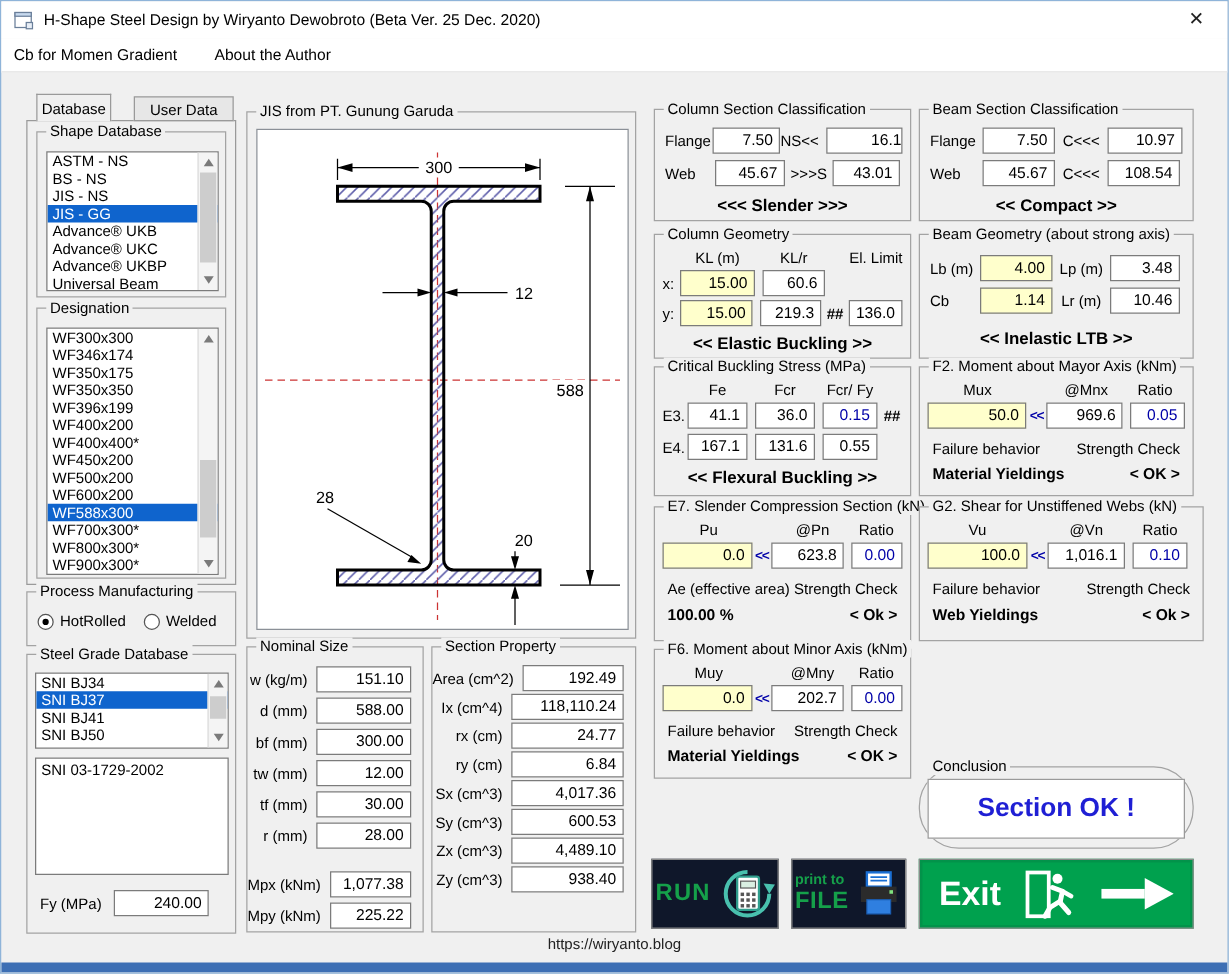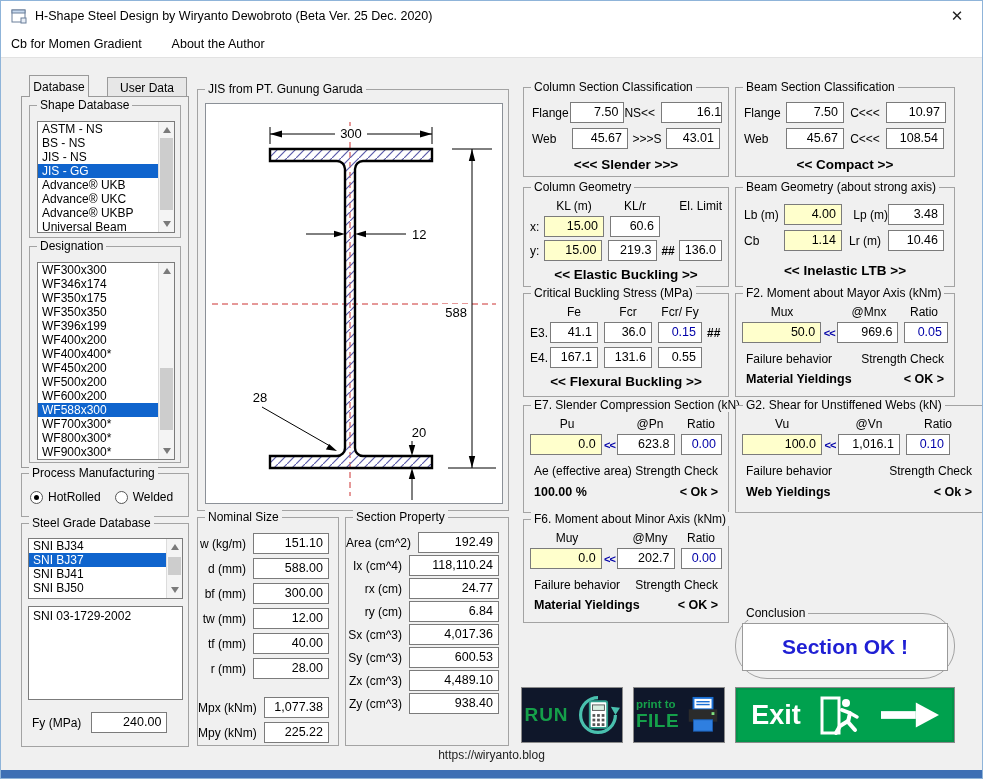--- a/index.html
+++ b/index.html
@@ -258,21 +258,21 @@
     <div class="nrow">
         <span class="lb">bf (mm)</span>
         <span class="fld">300.00</span>
       </div>
     <div class="nrow">
         <span class="lb">tw (mm)</span>
         <span class="fld">12.00</span>
       </div>
     <div class="nrow">
         <span class="lb">tf (mm)</span>
-        <span class="fld">40.00</span>
+        <span class="fld">30.00</span>
       </div>
     <div class="nrow">
         <span class="lb">r (mm)</span>
         <span class="fld">28.00</span>
       </div>
     <div class="nrow" style="margin-top:18px;">
         <span class="lb">Mpx (kNm)</span>
         <span class="fld">1,077.38</span>
       </div>
     <div class="nrow">
@@ -375,21 +375,21 @@
       <span class="fld" style="width:44px;">136.0</span>
     </div>
     <div class="status" style="margin-top:6px;">&lt;&lt; Elastic Buckling &gt;&gt;</div>
   </div>
 
   <div class="g" style="left:734px;top:186px;width:220px;height:100px;">
     <span class="gt">Beam Geometry (about strong axis)</span>
     <div class="row" style="margin:16px 8px 0 8px;">
       <span class="lb" style="width:40px;">Lb (m)</span>
       <span class="fld inp" style="width:58px;">4.00</span>
-      <span class="lb" style="width:46px;text-align:right;">Lp (m)</span>
+      <span class="lb" style="width:46px;text-align:center;">Lp (m)</span>
       <span class="fld" style="width:56px;">3.48</span>
     </div>
     <div class="row" style="margin:5px 8px 0 8px;">
       <span class="lb" style="width:40px;">Cb</span>
       <span class="fld inp" style="width:58px;">1.14</span>
       <span class="lb" style="width:46px;text-align:center;">Lr (m)</span>
       <span class="fld" style="width:56px;">10.46</span>
     </div>
     <div class="status" style="margin-top:12px;">&lt;&lt; Inelastic LTB &gt;&gt;</div>
   </div>
@@ -467,21 +467,21 @@
     <div class="split">
       <span>Ae (effective area)</span>
       <span>Strength Check</span>
     </div>
     <div class="split bold" style="margin-top:7px;">
       <span>100.00 %</span>
       <span>&lt; Ok &gt;</span>
     </div>
   </div>
 
-  <div class="g" style="left:734px;top:404px;width:248px;height:108px;">
+  <div class="g" style="left:734px;top:404px;width:228px;height:108px;">
     <span class="gt">G2. Shear for Unstiffened Webs (kN)</span>
     <div class="row" style="margin:11px 6px 0 6px;">
       <span class="lb" style="width:80px;text-align:center;">Vu</span>
       <span style="width:16px;"></span>
       <span class="lb" style="width:62px;text-align:center;">@Vn</span>
       <span class="lb" style="flex:1;text-align:center;">Ratio</span>
     </div>
     <div class="row" style="margin:3px 6px 0 6px;">
       <span class="fld inp" style="width:80px;">100.0</span>
       <span class="arr2" style="width:16px;text-align:center;">&lt;&lt;</span>

